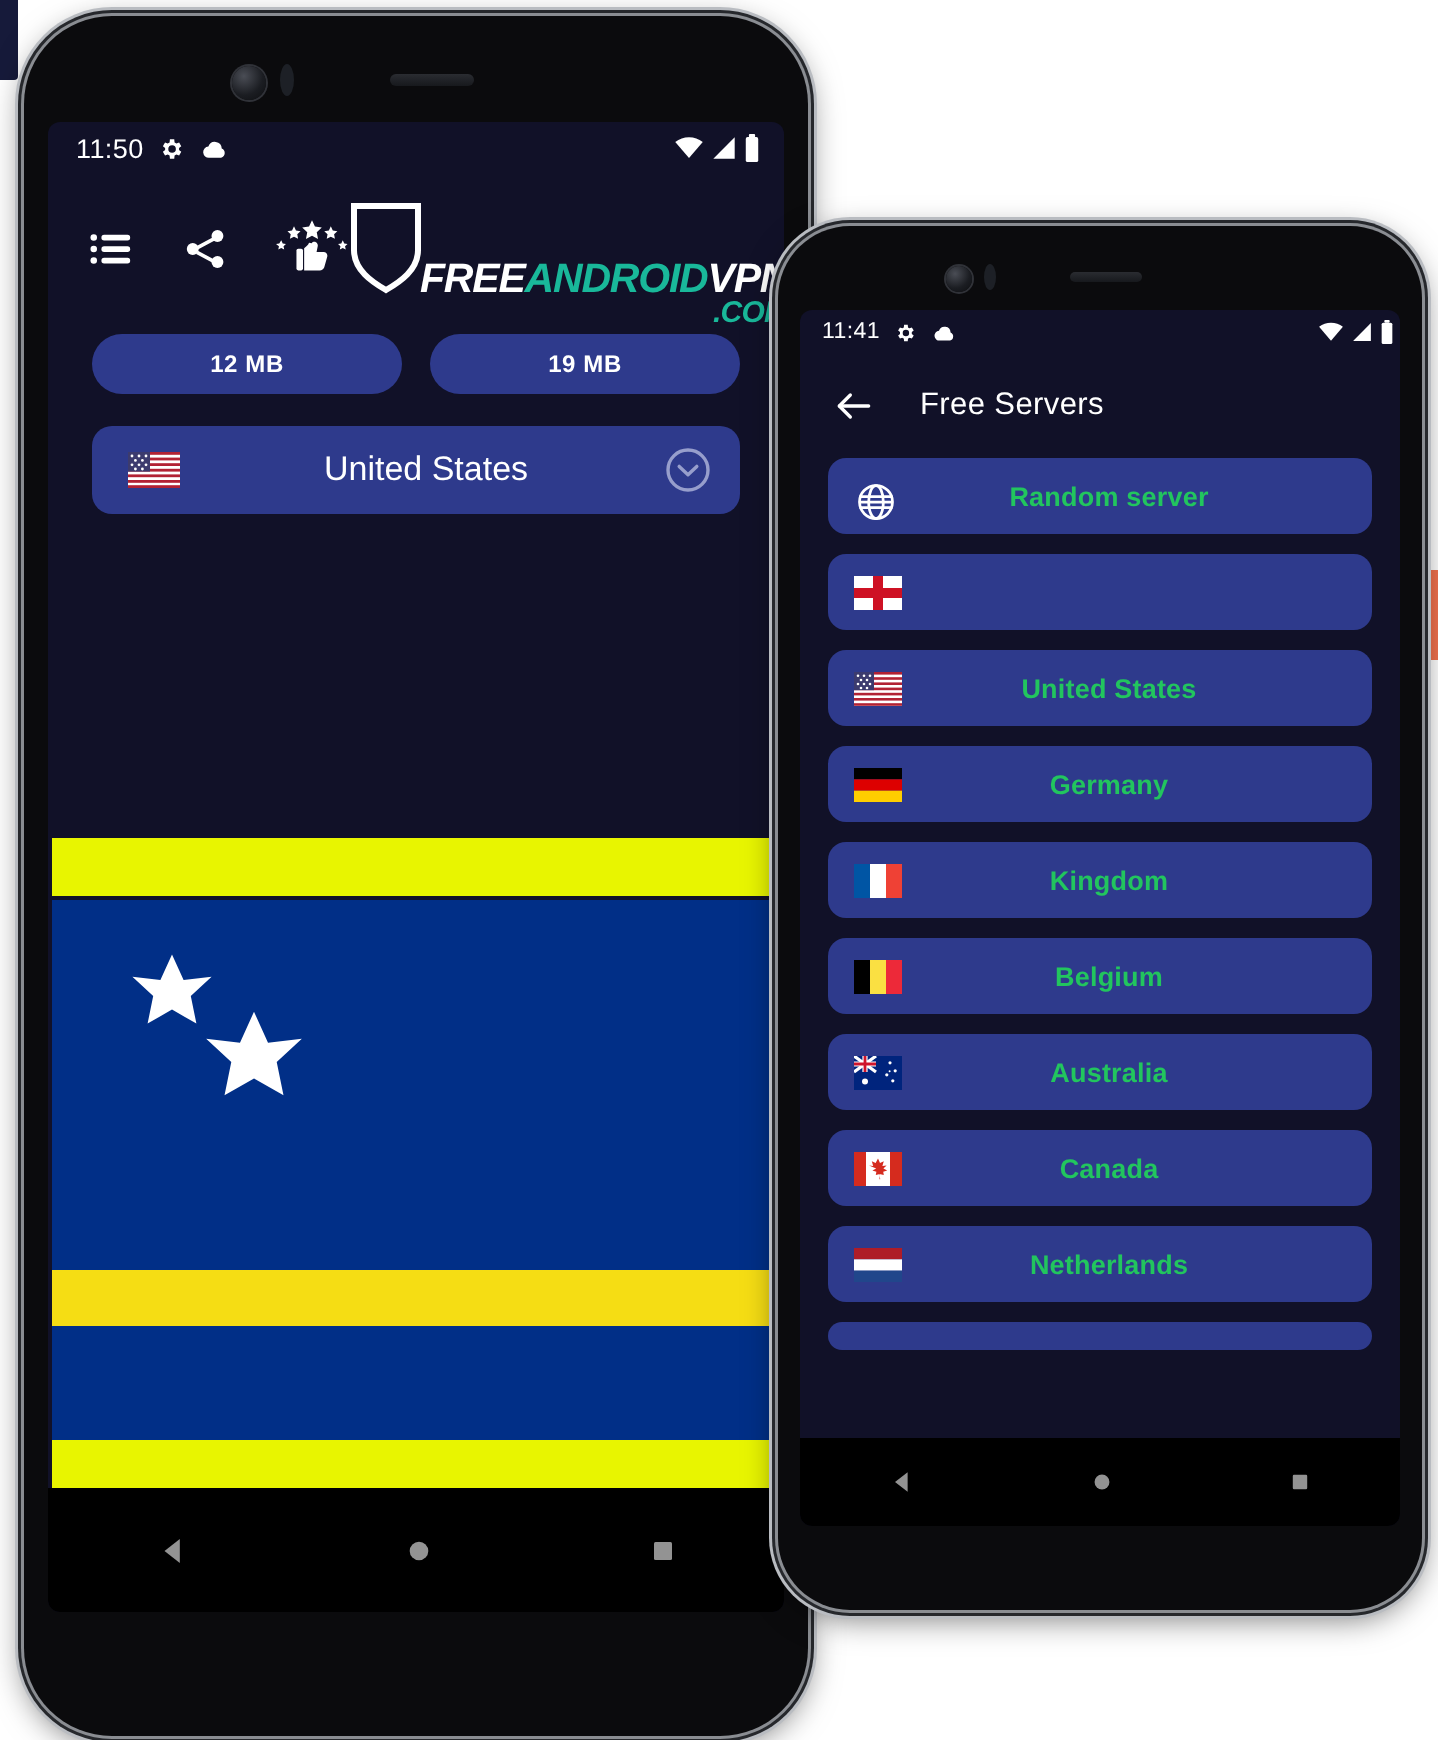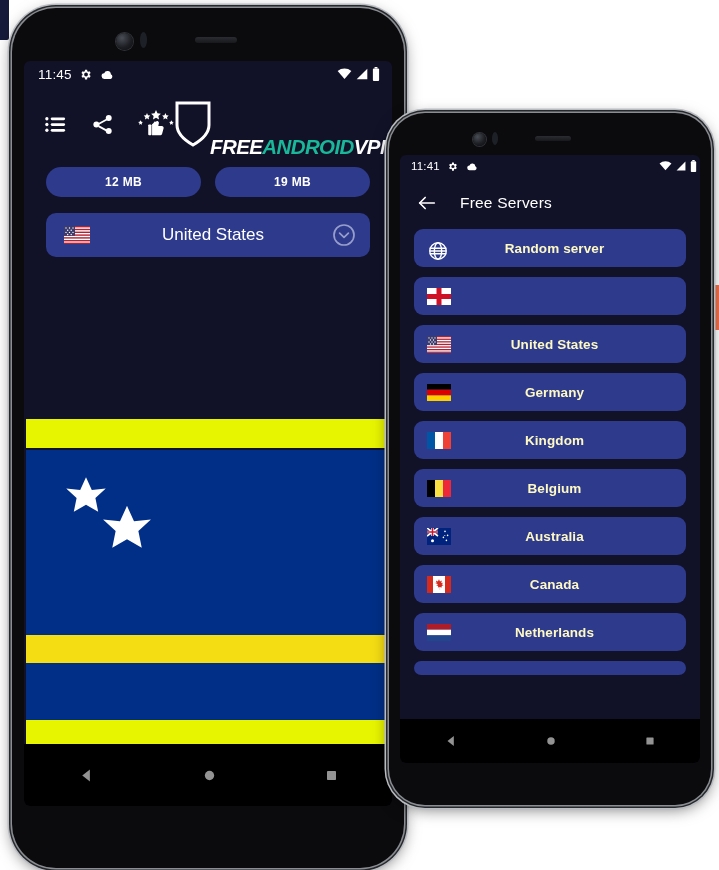--- a/index.html
+++ b/index.html
@@ -72,21 +72,21 @@
 
   
   .toolbar1 {
     display: flex; align-items: center; height: 74px;
     padding: 0 10px 0 20px; gap: 0;
   }
   .tb-icons { display: flex; align-items: center; gap: 24px; }
   .tb-icon { cursor: pointer; }
   .logo { margin-left: auto; display: flex; align-items: center; }
   .logo-shield { margin-right: -2px; }
-  .logo-txt { display: flex; flex-direction: row; line-height: .95; margin-top: 46px; }
+  .logo-txt { display: flex; flex-direction: column; line-height: .95; margin-top: 46px; }
   .logo-row1 { font-size: 20.5px; font-weight: 800; letter-spacing: -.6px; font-style: italic; }
   .logo-row2 { font-size: 15px; font-weight: 800; letter-spacing: -.4px; font-style: italic;
                text-align: right; margin-top: 1px; }
   .c-w { color: #ffffff; }
   .c-t { color: #19b89a; }
 
   
   .pills { display: flex; gap: 14px; padding: 0 22px; margin-top: 6px; }
   .pill {
     flex: 1; height: 30px; border-radius: 16px;
@@ -148,21 +148,21 @@
   .back-ic { cursor: pointer; }
   .appbar2 .title { color: #fff; font-size: 15.5px; font-weight: 500; letter-spacing: .2px; }
   .srvlist { padding: 0 14px; }
   .srvrow {
     height: 38px; border-radius: 9px; background: #2e3a8c;
     display: flex; align-items: center; padding: 0 10px 0 13px;
     margin-bottom: 10px; cursor: pointer;
   }
   .srv-flag { width: 24px; height: 17px; flex: none; }
   .srv-name {
-    flex: 1; text-align: center; color: #fef9c3;
+    flex: 1; text-align: center; color: #22c55e;
     font-size: 13.5px; font-weight: 700; letter-spacing: .1px;
     padding-right: 18px;
   }
   .srvrow.clipped { height: 14px; margin-bottom: 0; overflow: hidden; }
 </style>
 </head>
 <body>
 
 <div class="stage">
 
@@ -173,21 +173,21 @@
     <div class="bezel-top">
       <div class="cam" style="left:104px;top:25px;width:17px;height:17px;"></div>
       <div class="sensor" style="left:128px;top:24px;width:7px;height:16px;"></div>
       <div class="speaker" style="left:183px;top:29px;width:42px;height:6px;"></div>
     </div>
 
     <div class="screen">
 
       <div class="statusbar">
         <div class="sb-left">
-          <span class="sb-time">11:45</span>
+          <span class="sb-time">11:50</span>
           <span>
             <svg class="ic" width="13" height="13" viewBox="0 0 24 24" fill="#fff">
               <path d="M19.4 13a7.6 7.6 0 000-2l2.1-1.6-2-3.5-2.5 1a7.6 7.6 0 00-1.7-1L15 3H11l-.3 2.9c-.6.2-1.2.6-1.7 1l-2.5-1-2 3.5L6.6 11a7.6 7.6 0 000 2l-2.1 1.6 2 3.5 2.5-1c.5.4 1.1.8 1.7 1l.3 2.9h4l.3-2.9c.6-.2 1.2-.6 1.7-1l2.5 1 2-3.5zM13 15.5a3.5 3.5 0 110-7 3.5 3.5 0 010 7z"></path>
             </svg>
           </span>
           <span>
             <svg class="ic" width="15" height="11" viewBox="0 0 24 16" fill="#fff">
               <path d="M19 7.5A5.5 5.5 0 008.3 6 4.5 4.5 0 109 15h9.5a4 4 0 00.5-7.5z"></path>
             </svg>
           </span>

